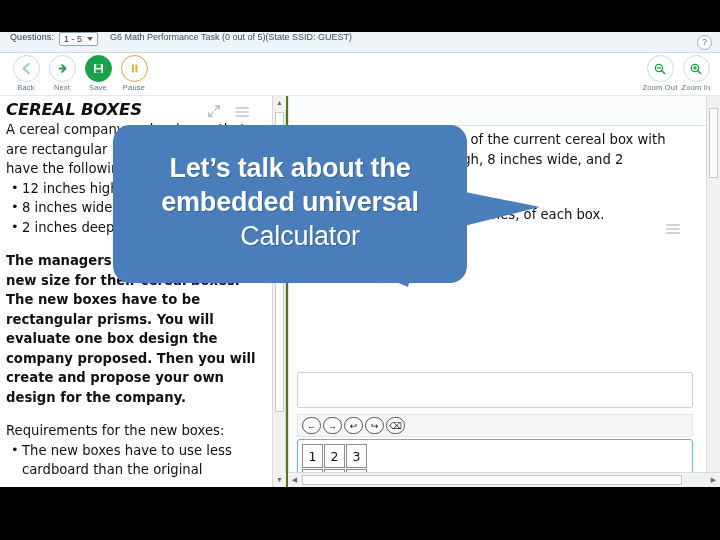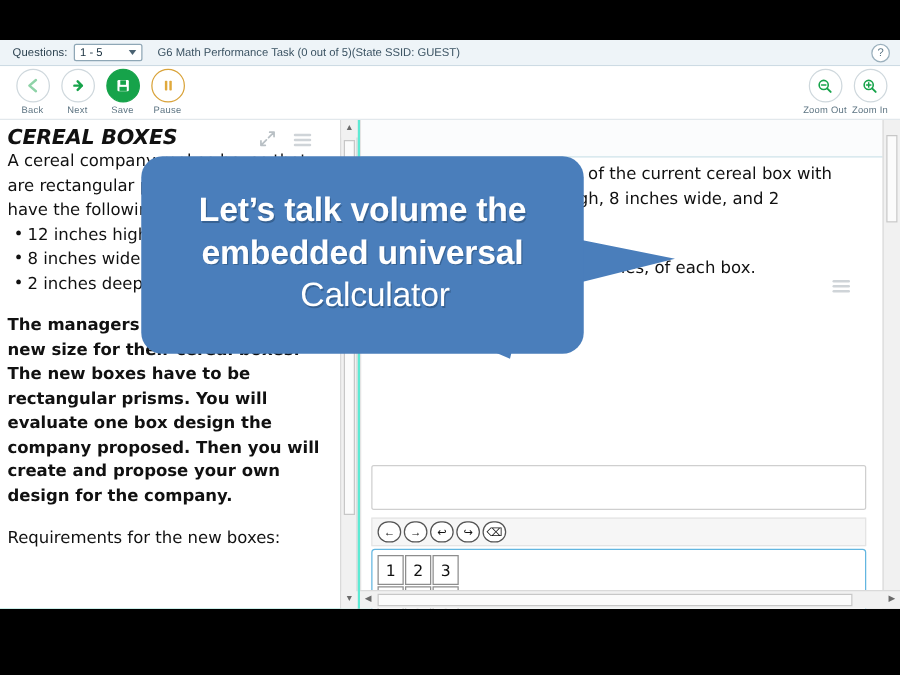--- a/index.html
+++ b/index.html
@@ -23,28 +23,28 @@
     background: #ffffff;
     overflow: hidden;
   }
 
   
   #statusbar {
     position: absolute; left: 0; top: 0;
     width: 720px; height: 21px;
     background: #eef4f8;
     border-bottom: 1px solid #cddbe4;
-    display: flex; align-items: center;
+    display: flex; align-items: flex-start;
     padding-left: 10px;
     font-size: 9px; color: #2c4250;
     white-space: nowrap;
   }
   #statusbar .lbl { margin-right: 5px; letter-spacing: .1px; }
   .qsel {
-    display: inline-flex; align-items: center; gap: 21px;
+    display: inline-flex; align-items: center; gap: 5px;
     border: 1px solid #8fa7b6;
     background: #ffffff;
     border-radius: 2px;
     padding: 1px 4px;
     font-size: 9px; color: #19303f;
   }
   .qsel .caret {
     width: 0; height: 0;
     border-left: 3px solid transparent;
     border-right: 3px solid transparent;
@@ -86,21 +86,21 @@
   }
   .g-fill { background: #16a34a !important; border-color: #16a34a !important; }
   .o-fill { background: #ffffff !important; border-color: #d9a33a !important; }
 
   .arrow-svg { width: 15px; height: 15px; display: block; }
 
   
   #content {
     position: absolute; left: 0; top: 64px;
     width: 588px; height: 391px;
-    background: #5eead4;
+    background: #4d7c0f;
   }
 
   
   #leftpane {
     position: absolute; left: 0; top: 0;
     width: 272px; height: 391px;
     background: #fff;
     padding: 4px 10px 0 6px;
     overflow: hidden;
   }
@@ -376,20 +376,23 @@
         <div class="ptext">A cereal company makes boxes that are rectangular prisms. The boxes have the following dimensions:</div>
         <ul class="bul">
           <li>12 inches high</li>
           <li>8 inches wide</li>
           <li>2 inches deep</li>
         </ul>
         <div class="gap"></div>
         <div class="ptext bold">The managers are considering a new size for their cereal boxes. The new boxes have to be rectangular prisms. You will evaluate one box design the company proposed. Then you will create and propose your own design for the company.</div>
         <div class="gap"></div>
         <div class="ptext">Requirements for the new boxes:</div>
+        <ul class="bul">
+          <li>The new boxes have to use less cardboard than the original</li>
+        </ul>
       </div>
 
       <div id="lscroll">
         <div class="ar up">▲</div>
         <div class="thumb"></div>
         <div class="ar dn">▼</div>
       </div>
 
       <div id="rightpane">
 
@@ -461,18 +464,18 @@
       </div>
 
     </div>
   </div>
 
   <svg id="callout-tail" viewBox="0 0 180 115">
     <polygon points="0,0 160,32 40,62 28,112 0,100" fill="#4a7ebb"></polygon>
   </svg>
 
   <div id="callout">
-    <div class="cline">Let’s talk volume the</div>
+    <div class="cline">Let’s talk about the</div>
     <div class="cline">embedded universal</div>
     <div class="cline last">Calculator</div>
   </div>
 
 </div>
 
 </body></html>

